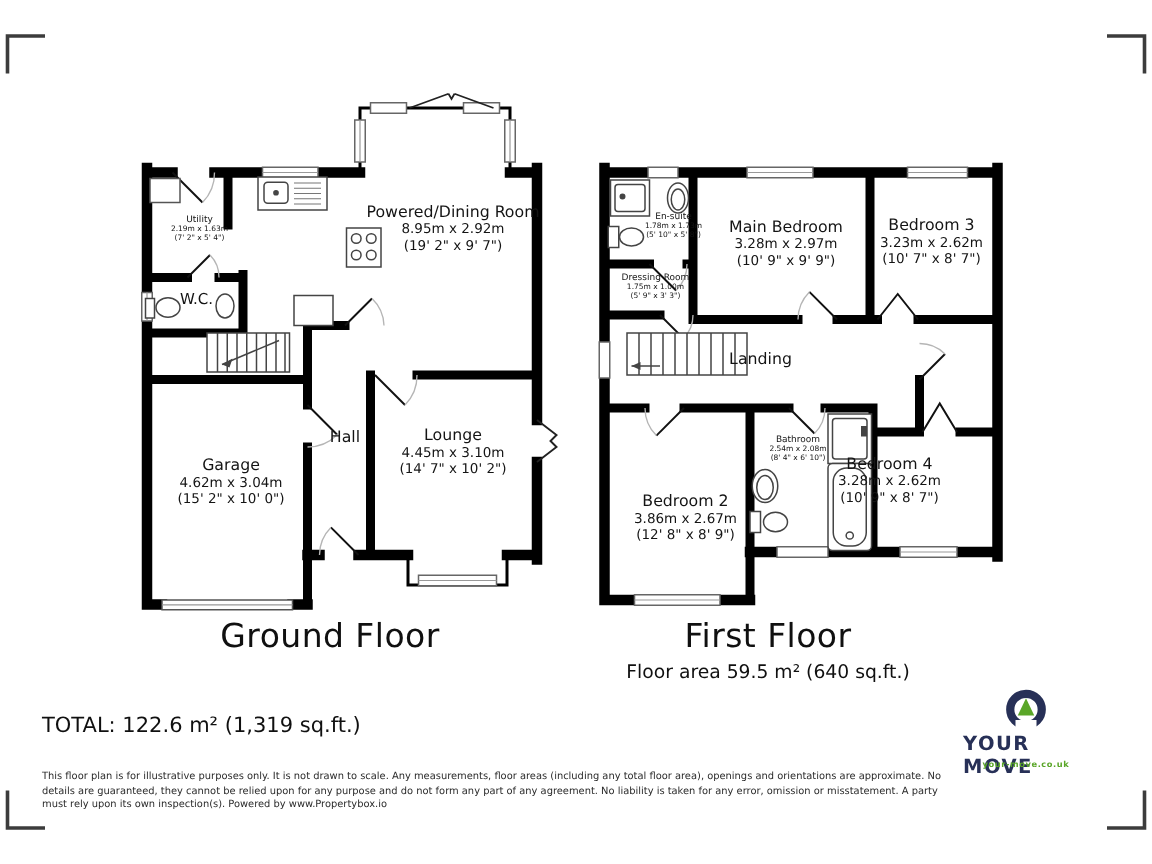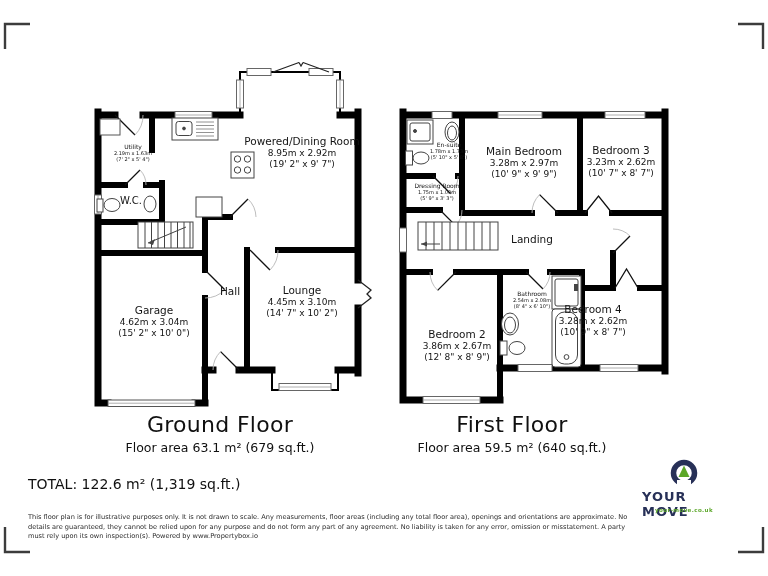--- a/index.html
+++ b/index.html
@@ -266,41 +266,40 @@
   <div class="rlabel" style="left:621px;top:162px">
     <div class="rname">Bedroom 3</div>
     <div class="rdim">3.23m x 2.62m</div>
     <div class="rdim">(10' 7" x 8' 7")</div>
   </div>
   <div class="rlabel small" style="left:437px;top:192px">
     <div class="rname">Dressing Room</div>
     <div class="rdim">1.75m x 1.00m</div>
     <div class="rdim">(5' 9" x 3' 3")</div>
   </div>
-  <div class="rlabel" style="left:532px;top:240px">
+  <div class="rlabel" style="left:507px;top:240px">
     <div class="rname">Landing</div>
   </div>
   <div class="rlabel" style="left:457px;top:346px">
     <div class="rname">Bedroom 2</div>
     <div class="rdim">3.86m x 2.67m</div>
     <div class="rdim">(12' 8" x 8' 9")</div>
   </div>
   <div class="rlabel small" style="left:532px;top:300px">
     <div class="rname">Bathroom</div>
     <div class="rdim">2.54m x 2.08m</div>
     <div class="rdim">(8' 4" x 6' 10")</div>
   </div>
   <div class="rlabel" style="left:593px;top:321px">
     <div class="rname">Bedroom 4</div>
     <div class="rdim">3.28m x 2.62m</div>
     <div class="rdim">(10' 9" x 8' 7")</div>
   </div>
 
   <div class="floor-title" style="left:220px;top:412px">Ground Floor</div>
-  <div class="floor-area" style="left:220px;top:440px">Floor area 63.1 m² (679 sq.ft.)</div>
   <div class="floor-title" style="left:512px;top:412px">First Floor</div>
   <div class="floor-area" style="left:512px;top:440px">Floor area 59.5 m² (640 sq.ft.)</div>
 
   <div class="total">TOTAL: 122.6 m² (1,319 sq.ft.)</div>
   <div class="disclaimer">This floor plan is for illustrative purposes only. It is not drawn to scale. Any measurements, floor areas (including any total floor area), openings and orientations are approximate. No details are guaranteed, they cannot be relied upon for any purpose and do not form any part of any agreement. No liability is taken for any error, omission or misstatement. A party must rely upon its own inspection(s). Powered by www.Propertybox.io</div>
 
   <div class="brand" style="left:684px;top:489px">YOUR MOVE</div>
   <div class="brand-url" style="left:684px;top:507px">your-move.co.uk</div>
 
 </div>

